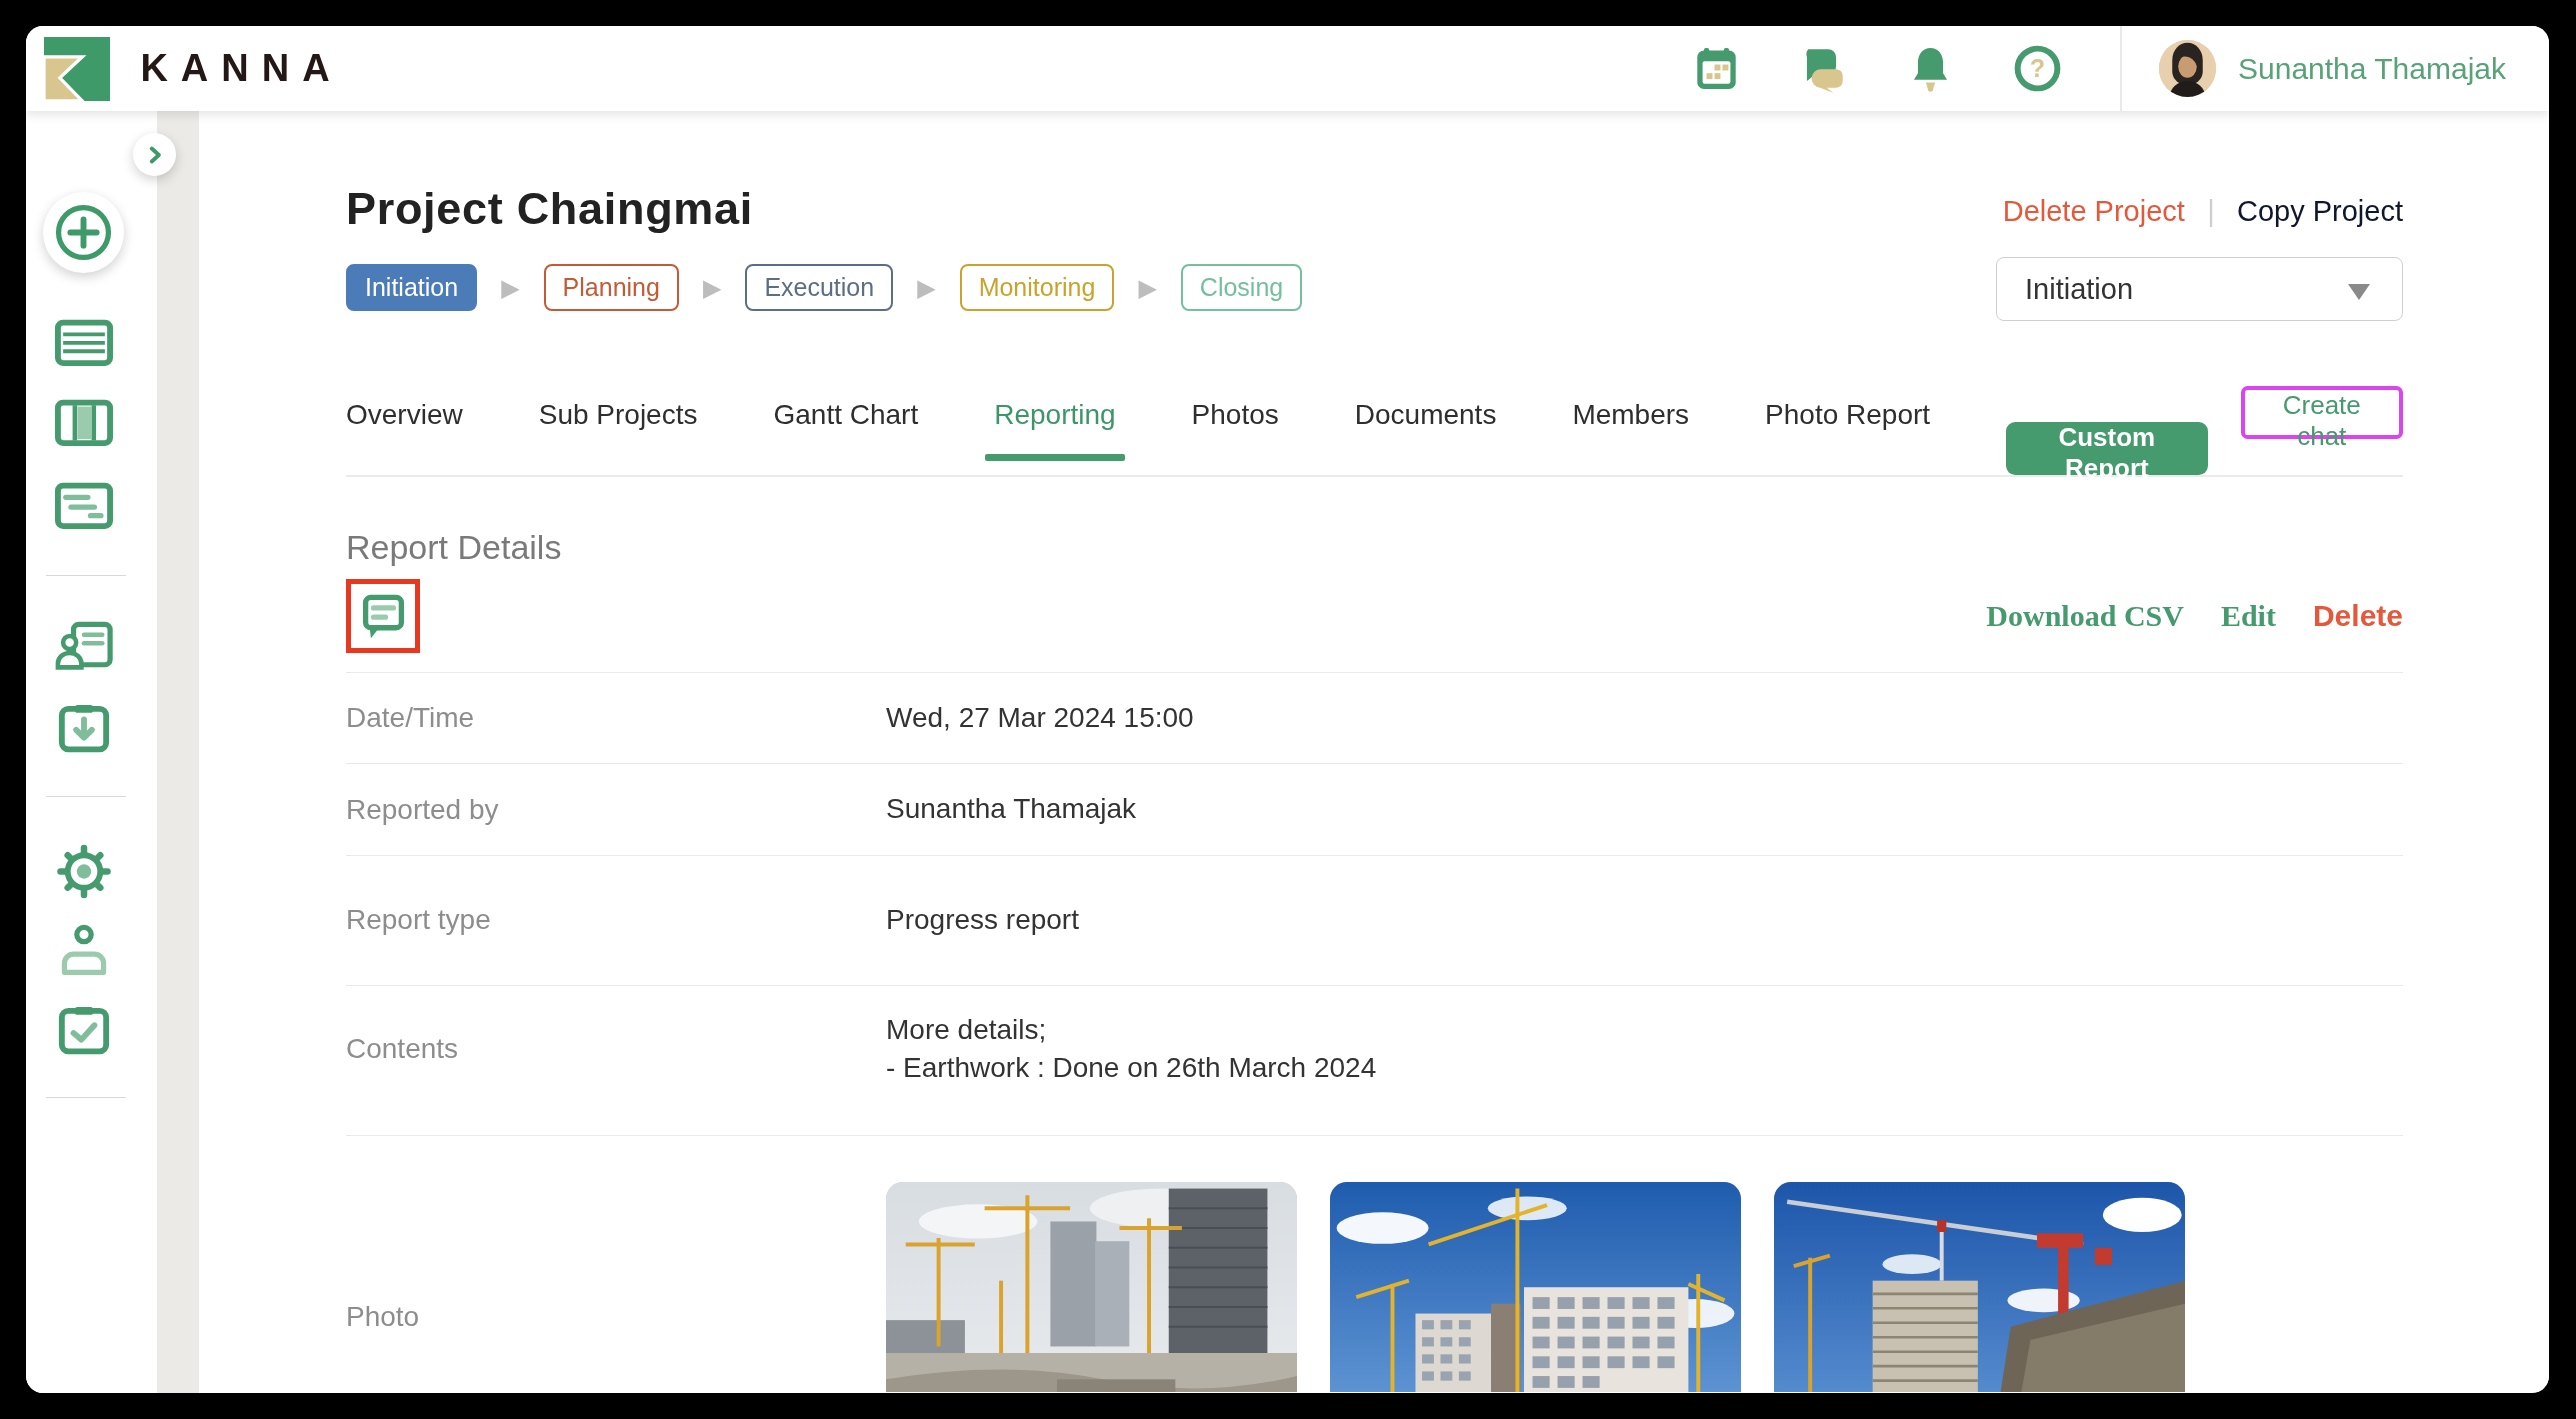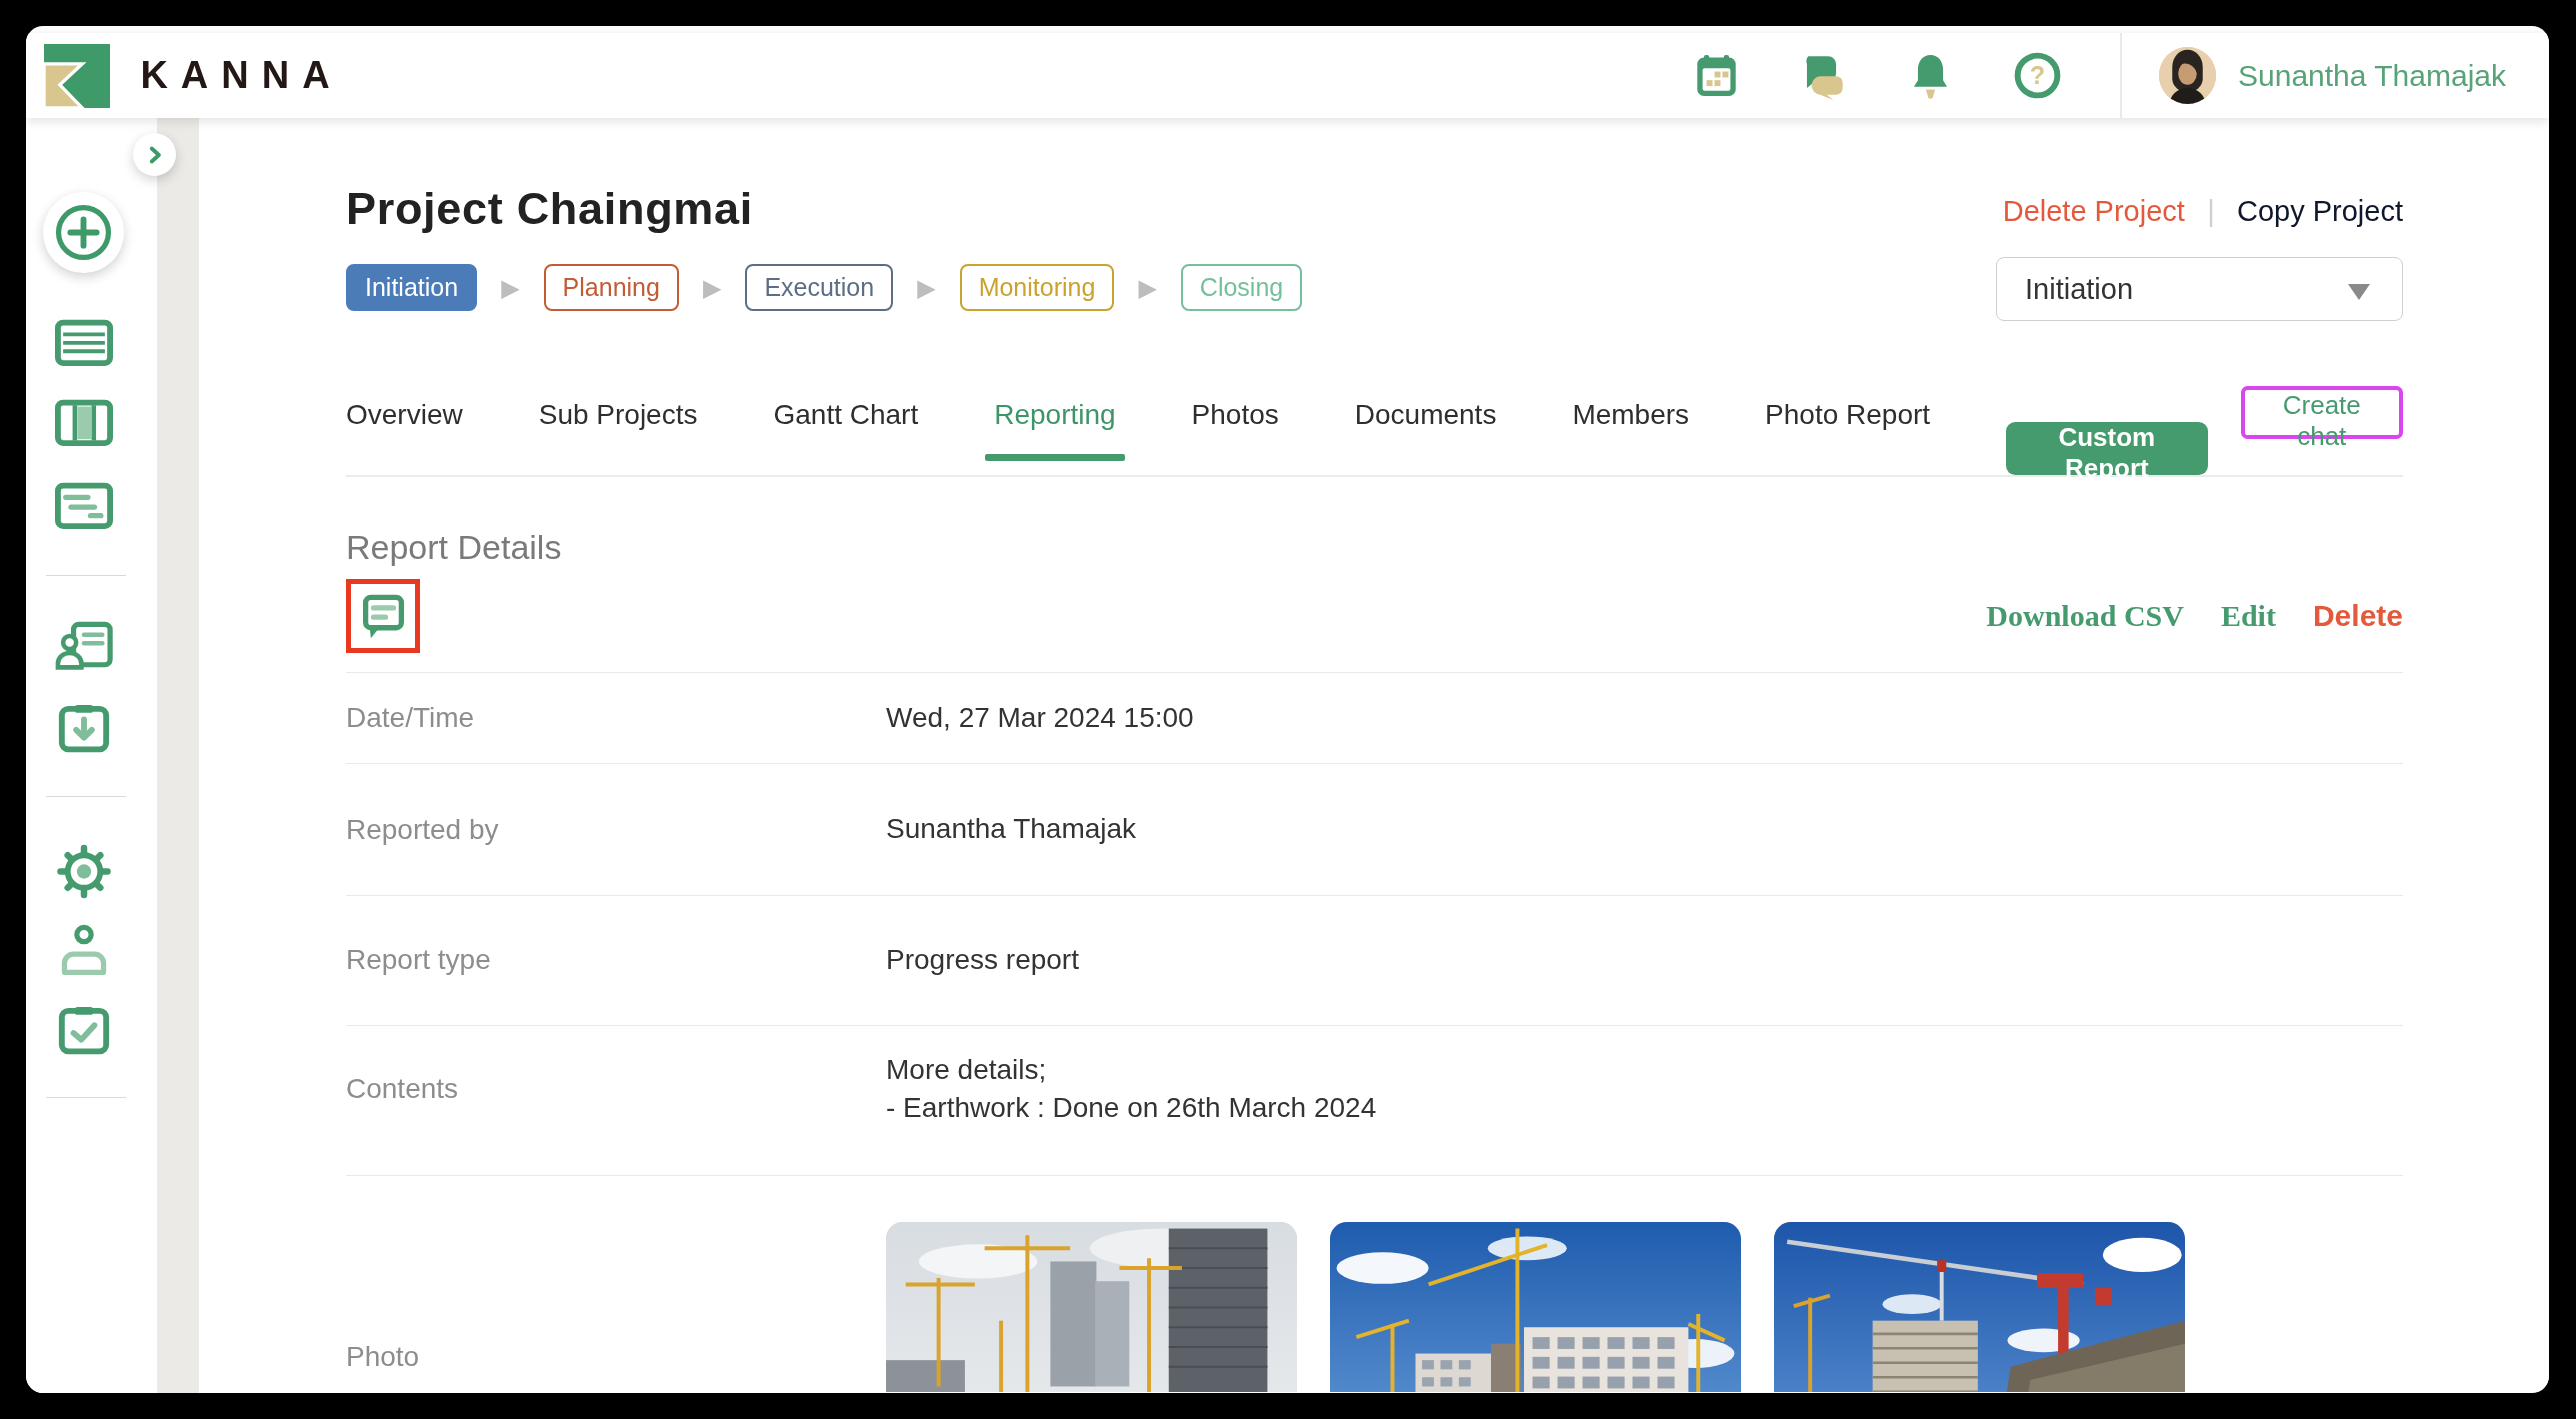--- a/index.html
+++ b/index.html
@@ -11,21 +11,21 @@
     overflow: hidden;
   }
   .app {
     position: absolute; left: 26px; top: 26px;
     width: 2523px; height: 1367px;
     background: #fff; border-radius: 17px; overflow: hidden;
   }
 
   
   .header {
-    position: absolute; top:7px; left:0; right:0; height:85px;
+    position: absolute; top:0; left:0; right:0; height:85px;
     background:#fff; z-index:20; display:flex; align-items:center;
     box-shadow: 0 3.3px 10.5px rgba(0,0,0,0.12);
   }
   .logo { margin-left:18.4px; width:66px; height:64px; flex:0 0 auto; }
   .brand {
     margin-left:30px; font-size:38px; font-weight:bold;
     letter-spacing:13px; color:#231815;
   }
   .header-right { margin-left:auto; display:flex; align-items:center; height:100%; }
   .hicon { width:49px; height:49px; margin-right:58px; cursor:pointer; flex:0 0 auto; }
@@ -124,21 +124,21 @@
   .comment-box svg { width:49px; height:49px; cursor:pointer; }
   .report-actions { display:flex; align-items:center; gap:37px; font-size:30px; font-weight:bold; }
   .action-green { color:#459a6e; cursor:pointer;font-family:Liberation Serif, serif; }
   .action-red { color:#e4593b; cursor:pointer; }
 
   .details-table { margin-top:18.4px; }
   .drow { display:flex; align-items:center; border-top:1.3px solid #e9e9e9; }
   .drow-label { flex:0 0 540px; font-size:28px; color:#8d8d8d; }
   .drow-value { font-size:28px; color:#333; line-height:1.38; }
   .pad-1 { padding:26px 0; }
-  .pad-2 { padding:46px 0; }
+  .pad-2 { padding:26px 0; }
   .pad-3 { padding:45px 0; }
   .pad-4 { padding:25px 0 47px; }
   .pad-5 { padding:46px 0 0; }
 
   .photo-strip { display:flex; gap:33px; }
   .photo {
     width:411px; height:271px; border-radius:17px; overflow:hidden;
     flex:0 0 auto; cursor:pointer; background:#ccc;
   }
   .photo svg { display:block; width:100%; height:100%; }

